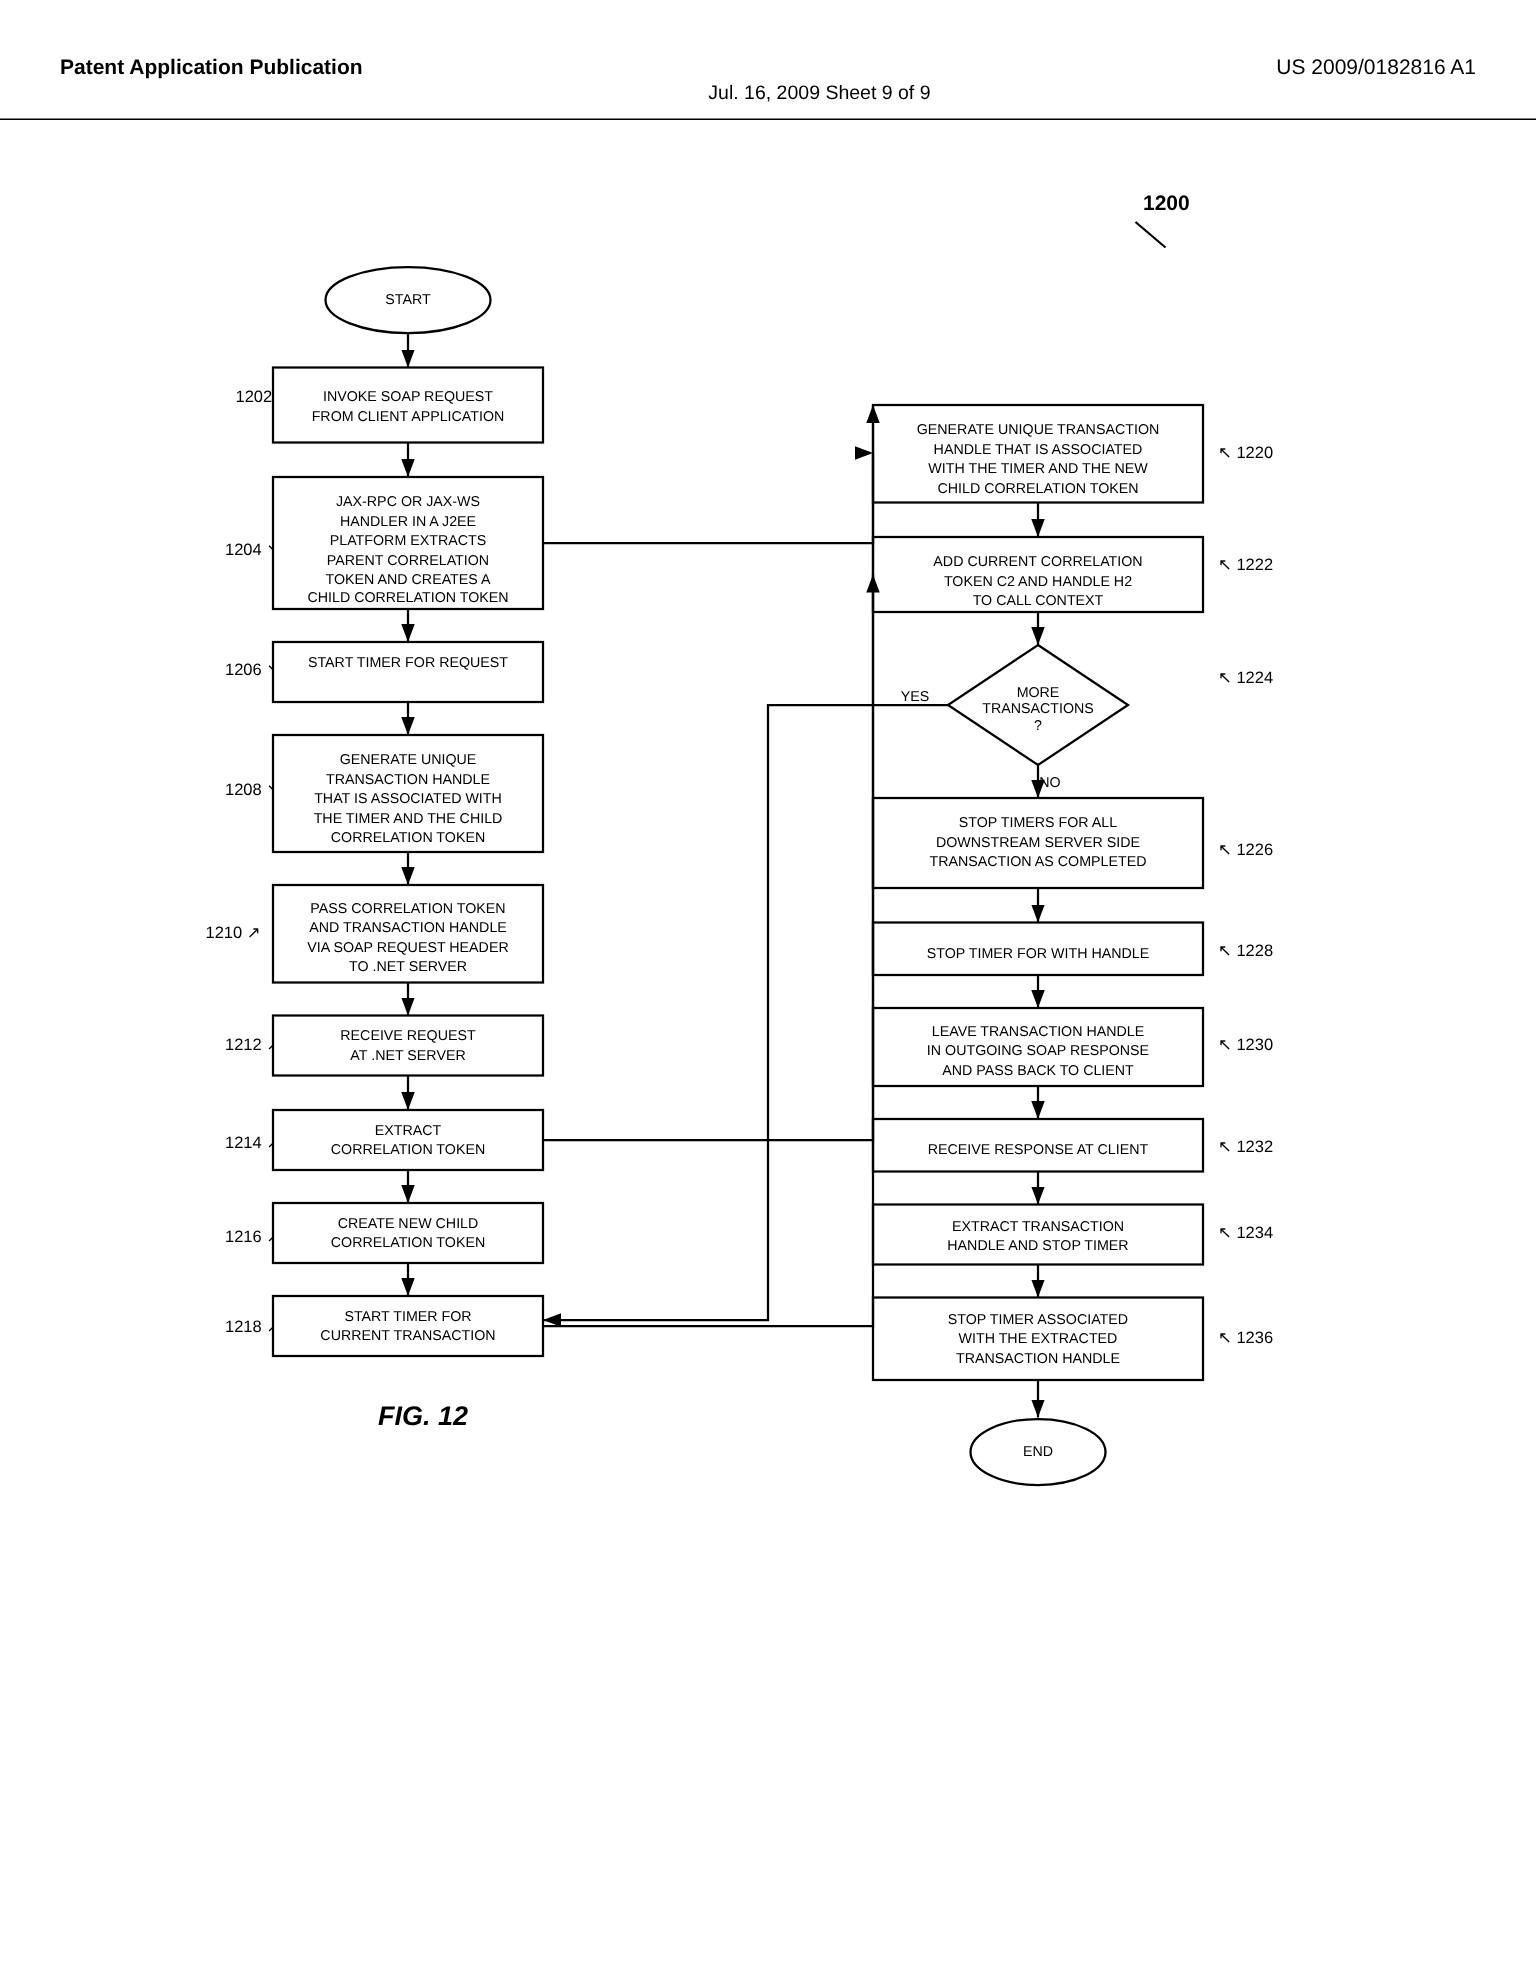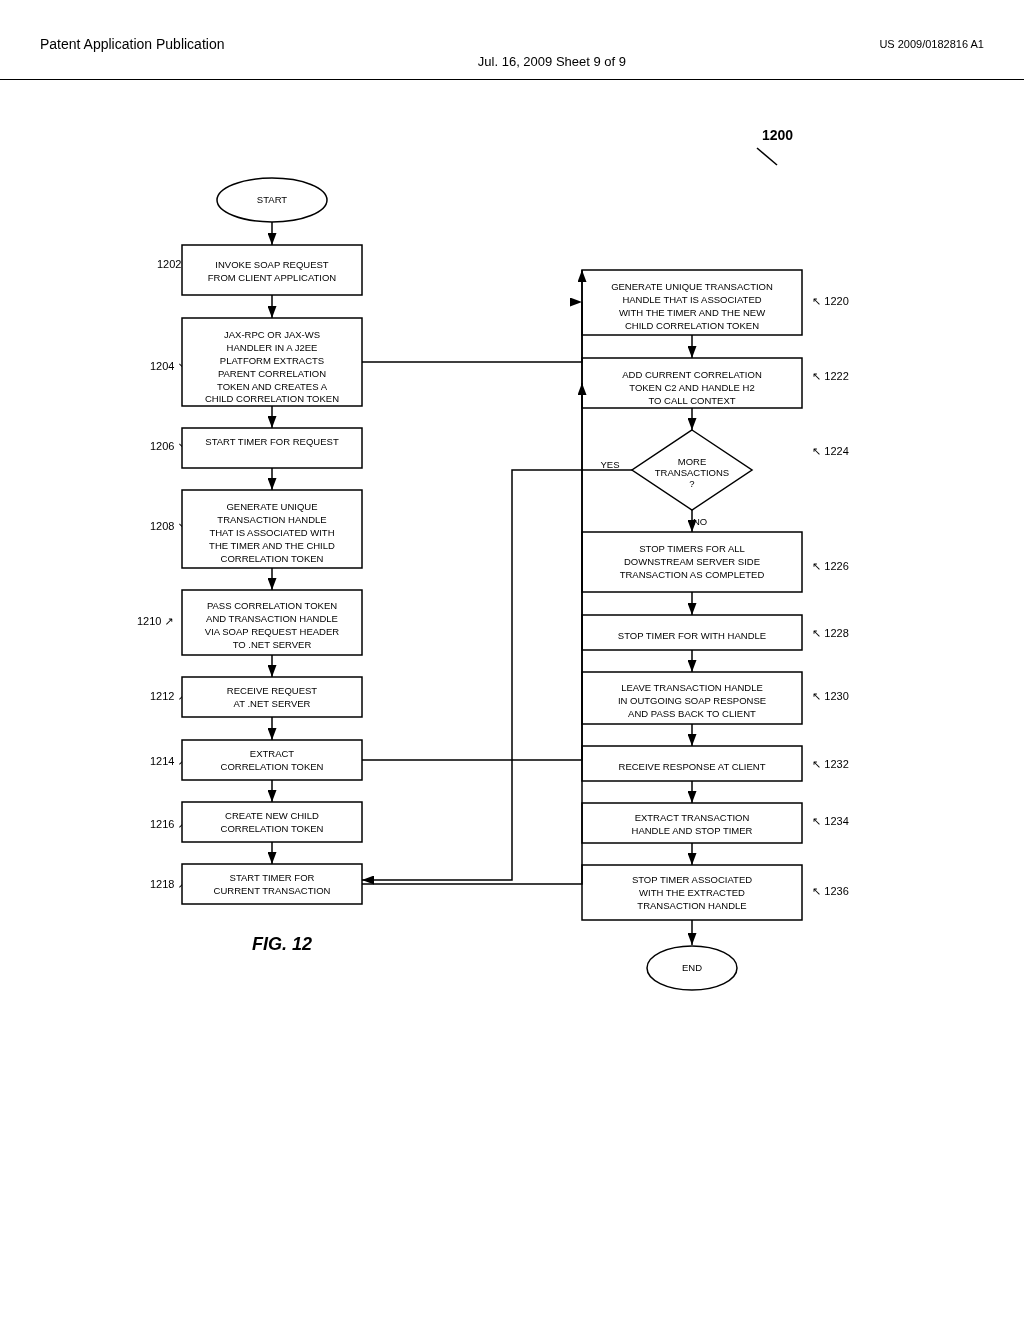--- a/index.html
+++ b/index.html
@@ -11,23 +11,23 @@
       position: relative;
     }
     .header {
       display: flex;
       justify-content: space-between;
       align-items: center;
       padding: 18px 40px 10px 40px;
       border-bottom: 1px solid #000;
       font-size: 13px;
     }
-    .header-left { font-weight: normal; font-size: 14px; }
+    .header-left { font-weight: bold; font-size: 14px; }
     .header-center { font-size: 13px; margin-top: 36px; }
-    .header-right { font-size: 11px; }
+    .header-right { font-size: 14px; }
 
     .diagram-area {
       position: relative;
       width: 100%;
       padding: 30px 60px;
     }
 
     svg.flowchart {
       width: 900px;
       height: 1200px;

